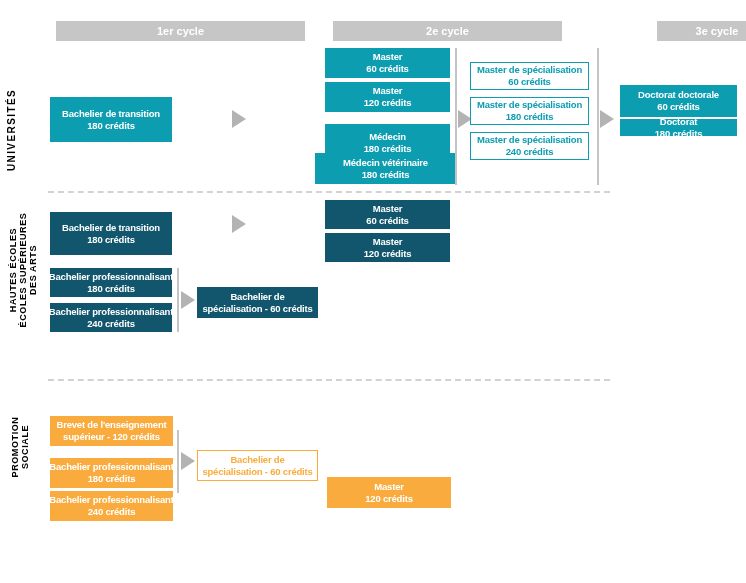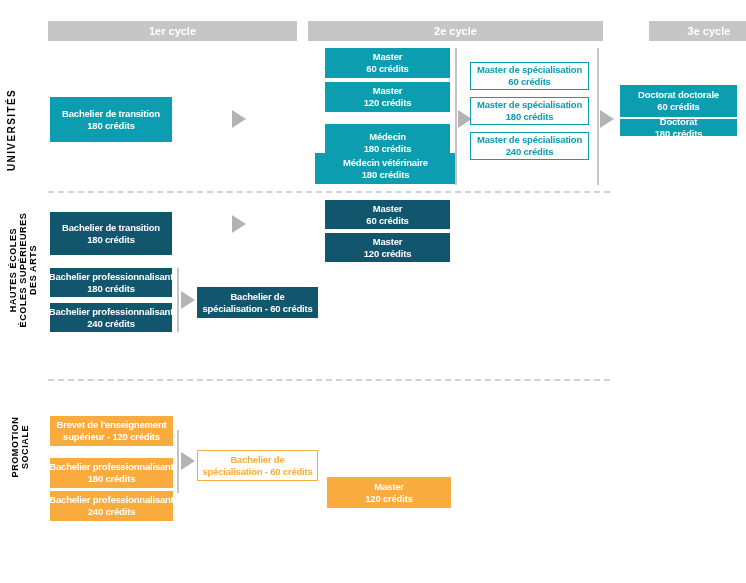--- a/index.html
+++ b/index.html
@@ -4,21 +4,21 @@
 <style>
   * { margin:0; padding:0; box-sizing:border-box; }
   html,body { background:#ffffff; }
   body { font-family:"Liberation Sans", sans-serif; }
   .canvas { position:relative; width:746px; height:583px; background:#ffffff; overflow:hidden; }
 
   .hdr {
     position:absolute; top:21px; height:20px;
     background:#c6c6c6; color:#ffffff;
     font-weight:bold; font-size:11px;
-    display:flex; align-items:center; justify-content:center;
+    display:flex; align-items:center; justify-content:center;margin-left:8px;
   }
 
   .box {
     position:absolute; display:flex; flex-direction:column;
     align-items:center; justify-content:center; text-align:center;
     font-weight:bold; font-size:9.5px; line-height:12px; letter-spacing:-0.2px;
   }
   .box span { white-space:nowrap; }
   .solid-teal   { background:#0c9db1; color:#ffffff; }
   .solid-dteal  { background:#12566e; color:#ffffff; }
@@ -41,21 +41,21 @@
     transform:translate(-50%,-50%) rotate(-90deg);
   }
   .vlabel-univ { font-size:10px; letter-spacing:1.4px; }
 </style>
 </head>
 <body>
 
 <div class="canvas">
 
   <div class="hdr" style="left:48px;width:249px">1er cycle</div>
-  <div class="hdr" style="left:308px;width:295px">2e cycle</div>
+  <div class="hdr" style="left:325px;width:229px">2e cycle</div>
   <div class="hdr" style="left:649px;width:120px">3e cycle</div>
 
   <div class="vlabel vlabel-univ" style="left:12px;top:130px">UNIVERSITÉS</div>
 
   <div class="box solid-teal" style="left:50px;top:97px;width:122px;height:45px">
     <span>Bachelier de transition</span>
     <span>180 crédits</span>
   </div>
 
   <div class="arrow" style="left:232px;top:110px"></div>

